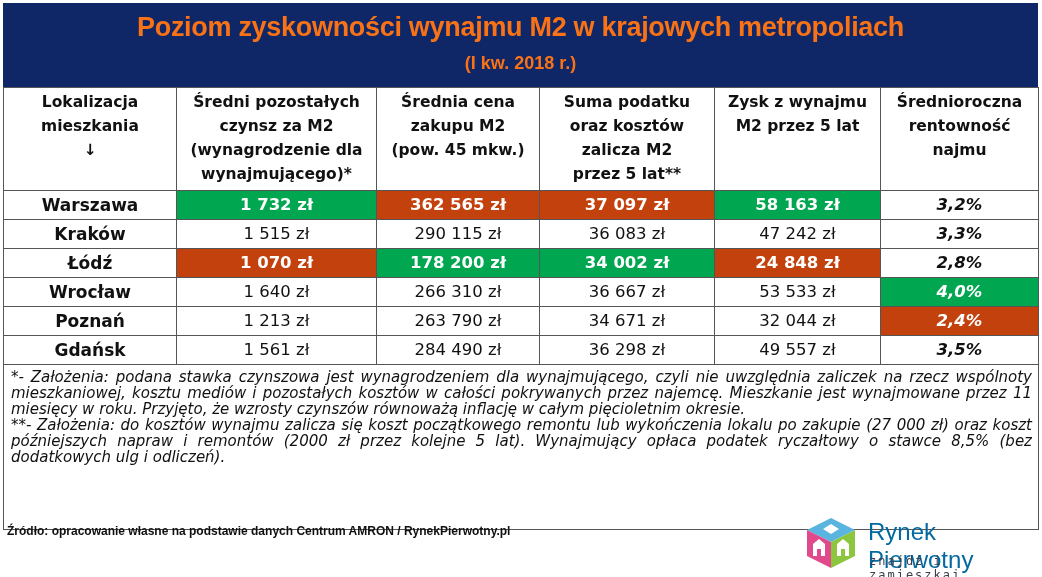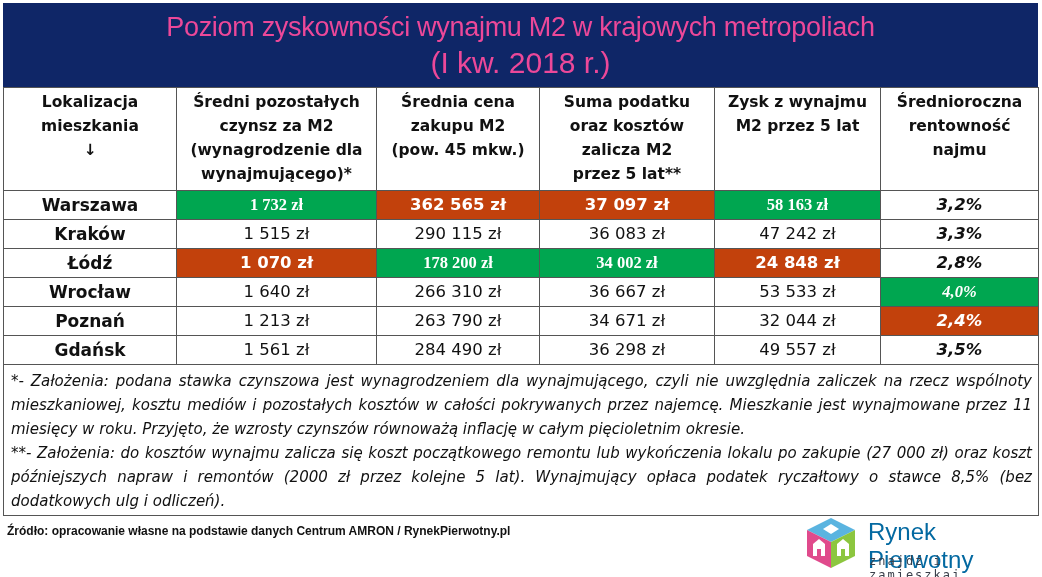--- a/index.html
+++ b/index.html
@@ -1,30 +1,30 @@
 <!DOCTYPE html>
 <html><head>
 <meta charset="utf-8">
 <style>
   html, body { margin:0; padding:0; background:#ffffff; }
   body { width:1042px; height:577px; position:relative; overflow:hidden; font-family:"DejaVu Sans", sans-serif; color:#111; }
   .frame { position:absolute; left:3px; top:3px; width:1035px; }
-  .title-bar { background:#0f2667; color:#ec4899; height:82px; text-align:center; font-family:"Liberation Sans", sans-serif; font-weight:normal; border:1px solid #0f2667; }
+  .title-bar { background:#0f2667; color:#f97316; height:82px; text-align:center; font-family:"Liberation Sans", sans-serif; font-weight:bold; border:1px solid #0f2667; }
   .title-bar .l1 { font-size:27px; line-height:36px; padding-top:5px; letter-spacing:-0.3px; }
-  .title-bar .l2 { font-size:30px; line-height:36px; }
+  .title-bar .l2 { font-size:18px; line-height:36px; }
   table { border-collapse:collapse; width:1035px; table-layout:fixed;border-radius:16px; }
   td, th { border:1px solid #555; text-align:center; padding:0; }
   th { font-weight:bold; font-size:15.5px; line-height:24px; vertical-align:top; height:100px; padding-top:2px; }
   td { font-size:16.5px; height:28px; line-height:28px; }
   td.city { font-weight:bold; font-size:17px; }
   td.hl { font-weight:bold; color:#fff; }
   td.pct { font-weight:bold; font-style:italic; }
-  .green { background:#00a650;font-family:Liberation Serif, serif; }
+  .green { background:#00a650; }
   .red { background:#c2410c; }
-  .notes { border:1px solid #555; border-top:none; width:1021px; padding:4px 6px 6px 7px; font-style:italic; font-size:15px; line-height:24px; text-align:justify; height:140px; }
+  .notes { border:1px solid #555; border-top:none; width:1021px; padding:4px 6px 20px 7px; font-style:italic; font-size:15px; line-height:16px; text-align:justify; height:140px; }
   .notes p { margin:0; }
   .source { position:absolute; left:7px; top:524px; font-family:"Liberation Sans", sans-serif; font-weight:bold; font-size:12px; }
   .logo { position:absolute; left:803px; top:516px; width:235px; height:54px; }
   .logo .brand { position:absolute; left:65px; top:2px; font-family:"Liberation Sans", sans-serif; font-size:24px; color:#0369a1; }
   .logo .tag { position:absolute; left:66px; top:38px; font-family:"DejaVu Sans Mono", monospace; font-size:12px; letter-spacing:2px; color:#3a3f4a; }
 </style>
 </head>
 <body>
 
 <div class="frame">

